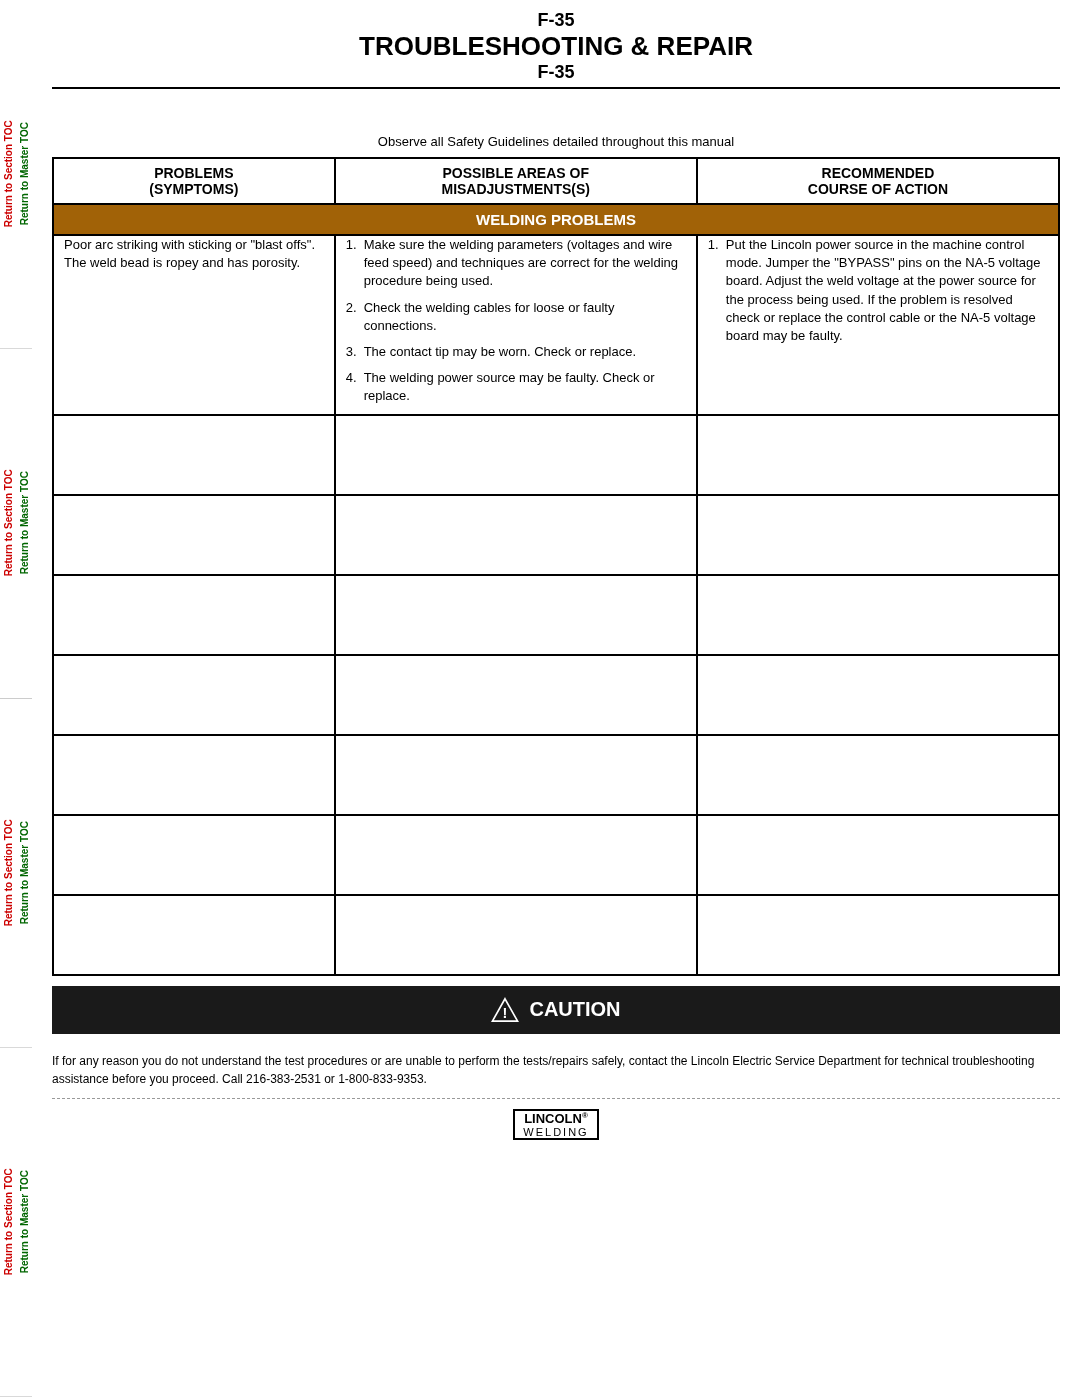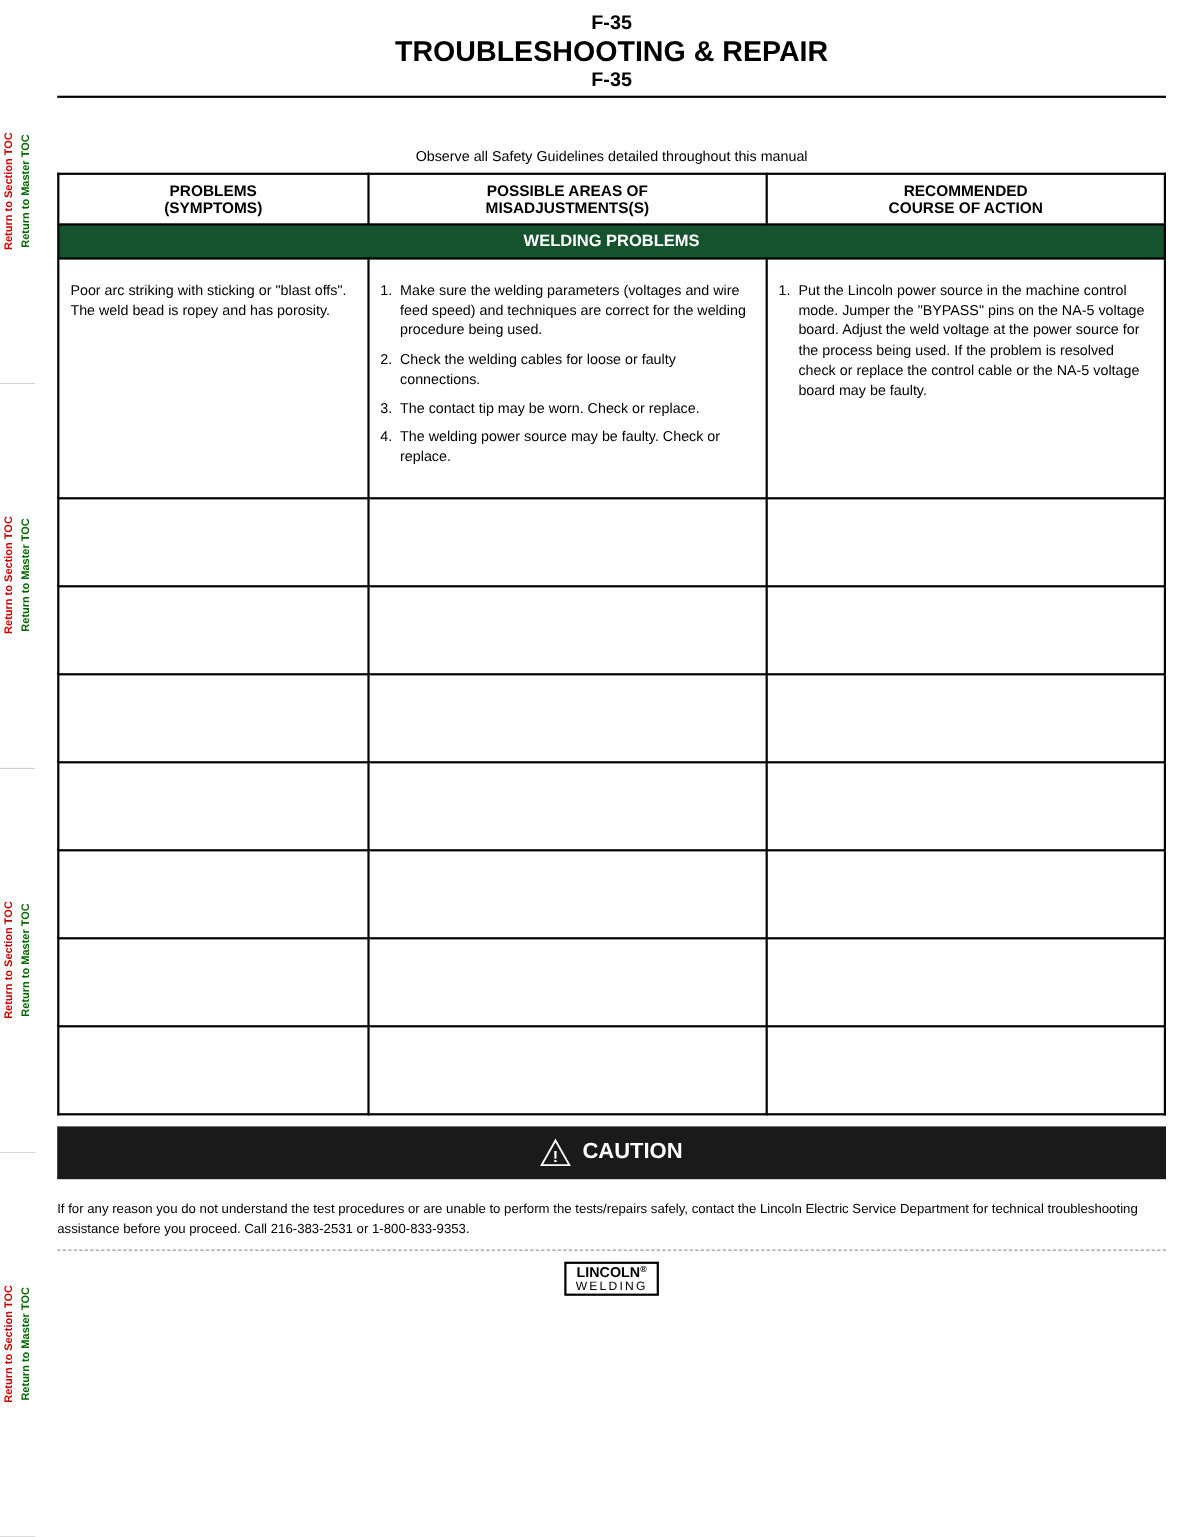--- a/index.html
+++ b/index.html
@@ -97,28 +97,28 @@
       padding: 6px 8px;
       text-align: center;
       font-size: 14px;
       font-weight: bold;
       vertical-align: middle;
       background: #fff;
     }
 
     .main-table td {
       border: 2px solid #000;
-      padding: 19px 10px;
+      padding: 0 10px;
       vertical-align: top;
       font-size: 13px;
     }
 
     
     .welding-header td {
-      background: #14532d;
+      background: #a16207;
       color: #fff;
       text-align: center;
       font-weight: bold;
       font-size: 15px;
       padding: 6px;
       border: 2px solid #000;
       margin-top: 32px;
     }
 
     

